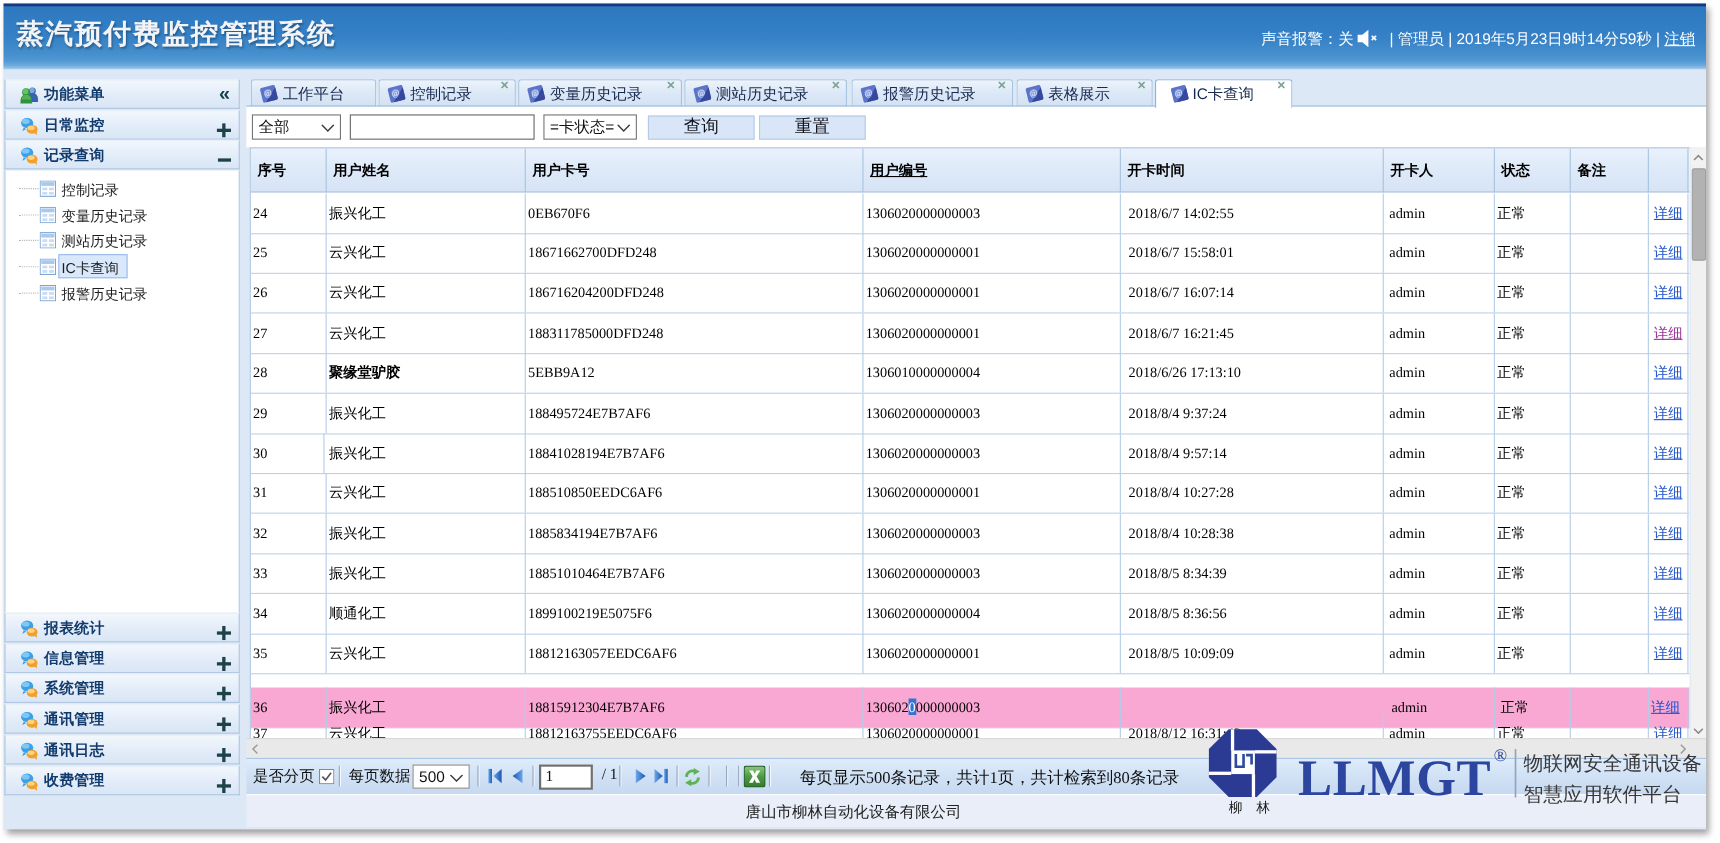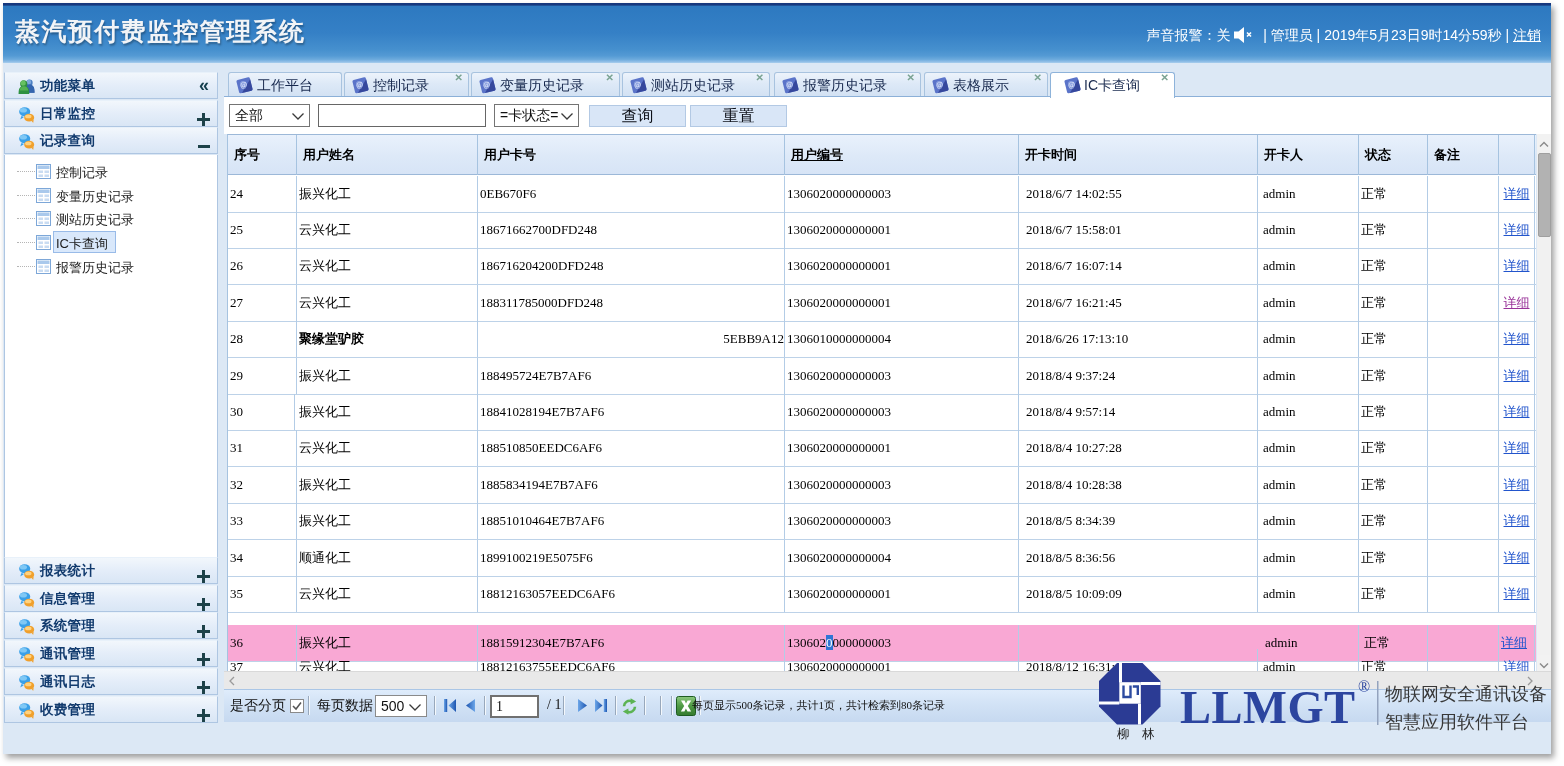--- a/index.html
+++ b/index.html
@@ -422,21 +422,21 @@
           <div class="gc" style="left:557px;width:234px;">1306020000000001</div>
           <div class="gc" style="left:791px;width:239px;">2018/6/7 16:21:45</div>
           <div class="gc" style="left:1030px;width:101px;">admin</div>
           <div class="gc" style="left:1131px;width:69px;">正常</div>
           <div class="gc" style="left:1200px;width:71px;"></div>
           <div class="gc" style="left:1271px;width:36px;"><a href="#" class="v">详细</a></div>
         </div>
         <div class="grow" style="top:186.2px;">
           <div class="gc" style="left:0px;width:69px;">28</div>
           <div class="gc" style="left:69px;width:181px;font-weight:bold;">聚缘堂驴胶</div>
-          <div class="gc" style="left:250px;width:307px;text-align:right;">5EBB9A12</div>
+          <div class="gc" style="left:250px;width:307px;">5EBB9A12</div>
           <div class="gc" style="left:557px;width:234px;">1306010000000004</div>
           <div class="gc" style="left:791px;width:239px;">2018/6/26 17:13:10</div>
           <div class="gc" style="left:1030px;width:101px;">admin</div>
           <div class="gc" style="left:1131px;width:69px;">正常</div>
           <div class="gc" style="left:1200px;width:71px;"></div>
           <div class="gc" style="left:1271px;width:36px;"><a href="#">详细</a></div>
         </div>
         <div class="grow" style="top:222.6px;">
           <div class="gc" style="left:0px;width:69px;">29</div>
           <div class="gc" style="left:69px;width:181px;">振兴化工</div>
@@ -619,22 +619,25 @@
           <rect x="0.5" y="0.5" width="19" height="19" rx="2" fill="url(#xg)" stroke="#1e5c22"></rect>
           <path d="M5 4.5 L8.6 4.5 L10 7.5 L11.6 4.5 L15.2 4.5 L11.8 10 L15.2 15.5 L11.5 15.5 L9.9 12.4 L8.4 15.5 L4.8 15.5 L8.2 10 Z" fill="#fff"></path>
           <defs>
             <linearGradient id="xg" x1="0" y1="0" x2="0" y2="1">
               <stop offset="0" stop-color="#8cc87e"></stop>
               <stop offset="0.5" stop-color="#4e9a44"></stop>
               <stop offset="1" stop-color="#357a30"></stop>
             </linearGradient>
           </defs>
         </svg>
-<span class="pt" style="left:468px;font-size:11px;top:8px;">每页显示500条记录，共计1页，共计检索到80条记录</span>
+<span class="pt" style="left:503px;font-size:15px;top:8px;">每页显示500条记录，共计1页，共计检索到80条记录</span>
 </div>
+      <div id="footer">
+        <div class="c">唐山市柳林自动化设备有限公司</div>
+      </div>
     </div>
 <div id="logo">
 <svg width="456" height="96" viewBox="0 0 456 96">
 <g transform="translate(-3,-3)">
 <polygon points="25,8 50.5,8 68.5,26 68.5,51.5 50.5,69.5 25,69.5 7,51.5 7,26" fill="#2b3b94"></polygon>
 <rect x="27" y="8" width="3" height="19.5" fill="#fff"></rect>
 <rect x="48.8" y="27" width="19.7" height="3" fill="#fff"></rect>
 <rect x="46" y="48.7" width="3" height="20.8" fill="#fff"></rect>
 <rect x="7" y="46.5" width="20.3" height="3" fill="#fff"></rect>
 <rect x="27.3" y="27.2" width="21.5" height="21.5" fill="#fff"></rect>

